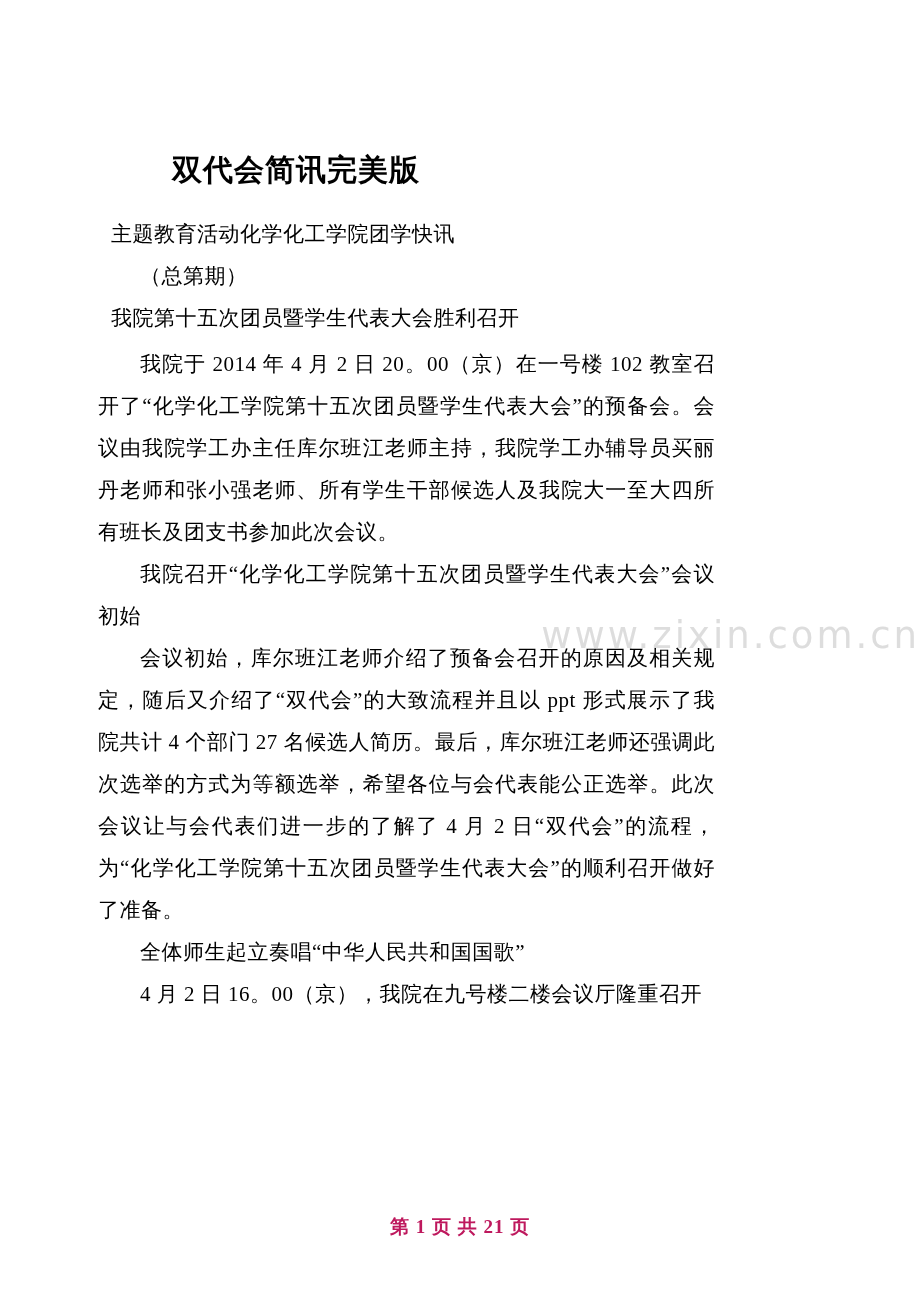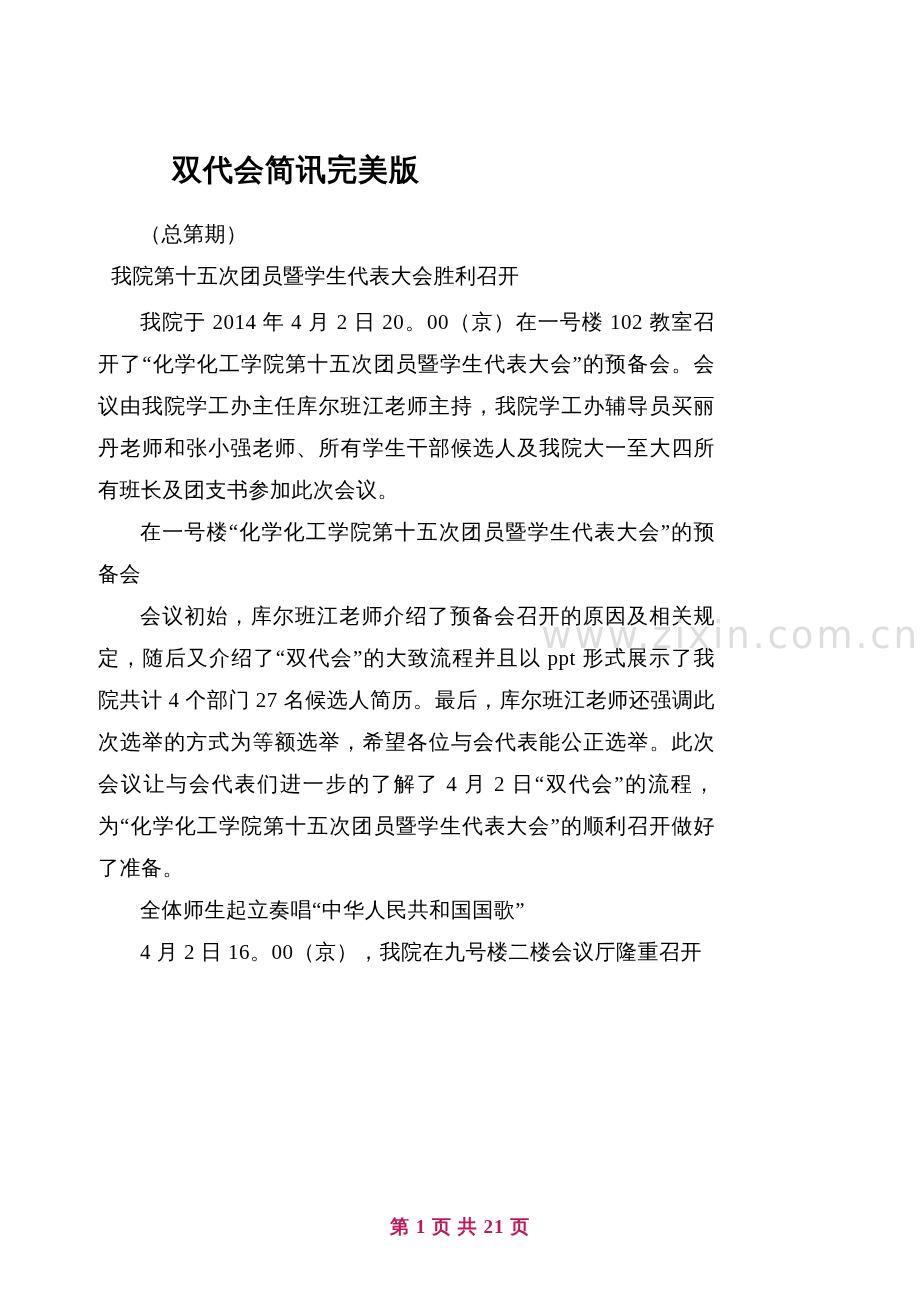--- a/index.html
+++ b/index.html
@@ -77,26 +77,27 @@
     color: #be185d;
   }
 </style>
 </head>
 <body>
 
 <div class="page">
 
   <h1 class="doc-title">双代会简讯完美版</h1>
 
+  <p class="para indent1">主题教育活动化学化工学院团学快讯</p>
   <p class="para indent2">（总第期）</p>
   <p class="para indent1">我院第十五次团员暨学生代表大会胜利召开</p>
 
   <div class="body-block">
     <p class="para indent2">我院于 2014 年 4 月 2 日 20。00（京）在一号楼 102 教室召开了“化学化工学院第十五次团员暨学生代表大会”的预备会。会议由我院学工办主任库尔班江老师主持，我院学工办辅导员买丽丹老师和张小强老师、所有学生干部候选人及我院大一至大四所有班长及团支书参加此次会议。</p>
-    <p class="para indent2">在一号楼“化学化工学院第十五次团员暨学生代表大会”的预备会</p>
+    <p class="para indent2">我院召开“化学化工学院第十五次团员暨学生代表大会”会议初始</p>
     <p class="para indent2">会议初始，库尔班江老师介绍了预备会召开的原因及相关规定，随后又介绍了“双代会”的大致流程并且以 ppt 形式展示了我院共计 4 个部门 27 名候选人简历。最后，库尔班江老师还强调此次选举的方式为等额选举，希望各位与会代表能公正选举。此次会议让与会代表们进一步的了解了 4 月 2 日“双代会”的流程，为“化学化工学院第十五次团员暨学生代表大会”的顺利召开做好了准备。</p>
     <p class="para indent2">全体师生起立奏唱“中华人民共和国国歌”</p>
     <p class="para indent2">4 月 2 日 16。00（京），我院在九号楼二楼会议厅隆重召开</p>
   </div>
 
   <div class="watermark">www.zixin.com.cn</div>
 
   <div class="footer">第 1 页 共 21 页</div>
 
 </div>

